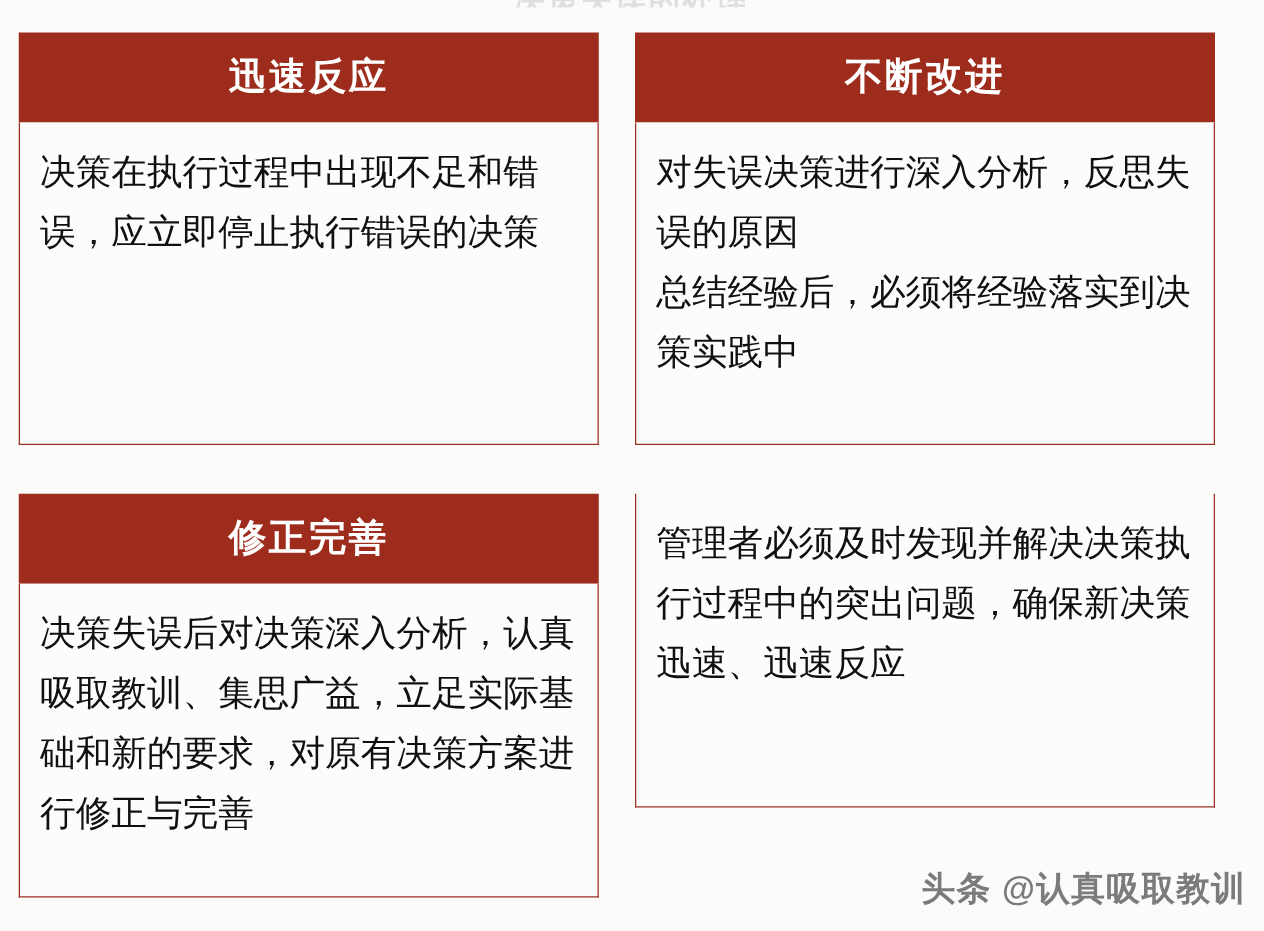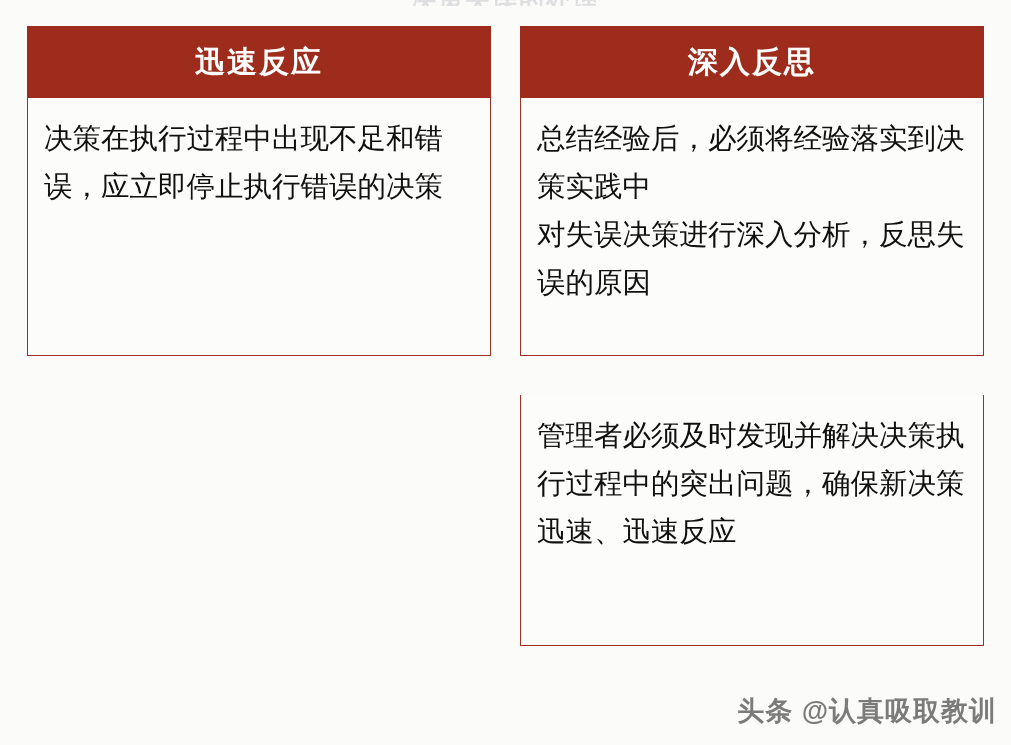--- a/index.html
+++ b/index.html
@@ -36,21 +36,21 @@
     color: #c9c9cd;
     letter-spacing: 2px;
     white-space: nowrap;
     overflow: hidden;
     height: 22px;
     opacity: .55;
   }
 
   .grid {
     position: absolute;
-    left: 27px;
+    left: 15px;
     top: 26px;
     width: 957px;
     height: 692px;
   }
 
   .card {
     position: absolute;
     width: 464px;
     box-sizing: border-box;
   }
@@ -123,28 +123,36 @@
       <div class="card-header">
         <span class="card-header-title">迅速反应</span>
       </div>
       <div class="card-body">
         <p class="para">决策在执行过程中出现不足和错误，应立即停止执行错误的决策</p>
       </div>
     </div>
 
     <div class="card c1">
       <div class="card-header">
-        <span class="card-header-title">深入反思</span>
+        <span class="card-header-title">不断改进</span>
       </div>
       <div class="card-body">
+        <p class="para">对失误决策进行深入分析，反思失误的原因</p>
         <p class="para">总结经验后，必须将经验落实到决策实践中</p>
-        <p class="para">对失误决策进行深入分析，反思失误的原因</p>
       </div>
     </div>
 
+    <div class="card c2">
+      <div class="card-header">
+        <span class="card-header-title">修正完善</span>
+      </div>
+      <div class="card-body">
+        <p class="para">决策失误后对决策深入分析，认真吸取教训、集思广益，立足实际基础和新的要求，对原有决策方案进行修正与完善</p>
+      </div>
+    </div>
 
     <div class="card c3">
       <div class="card-body">
         <p class="para">管理者必须及时发现并解决决策执行过程中的突出问题，确保新决策迅速、迅速反应</p>
       </div>
     </div>
 
   </div>
 
   <div id="watermark">头条 @认真吸取教训</div>

